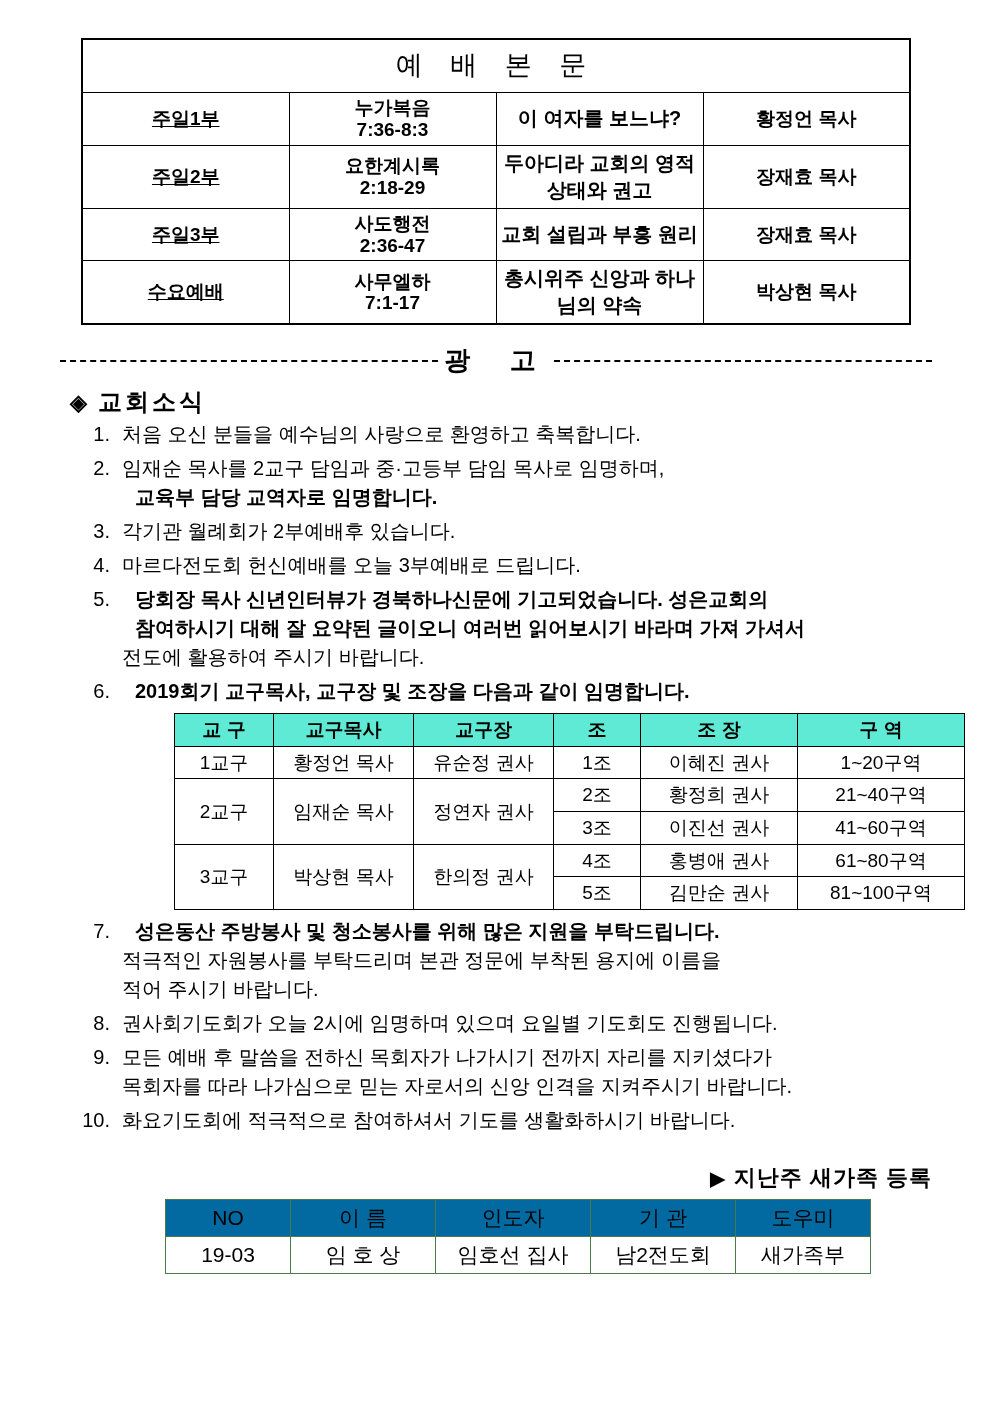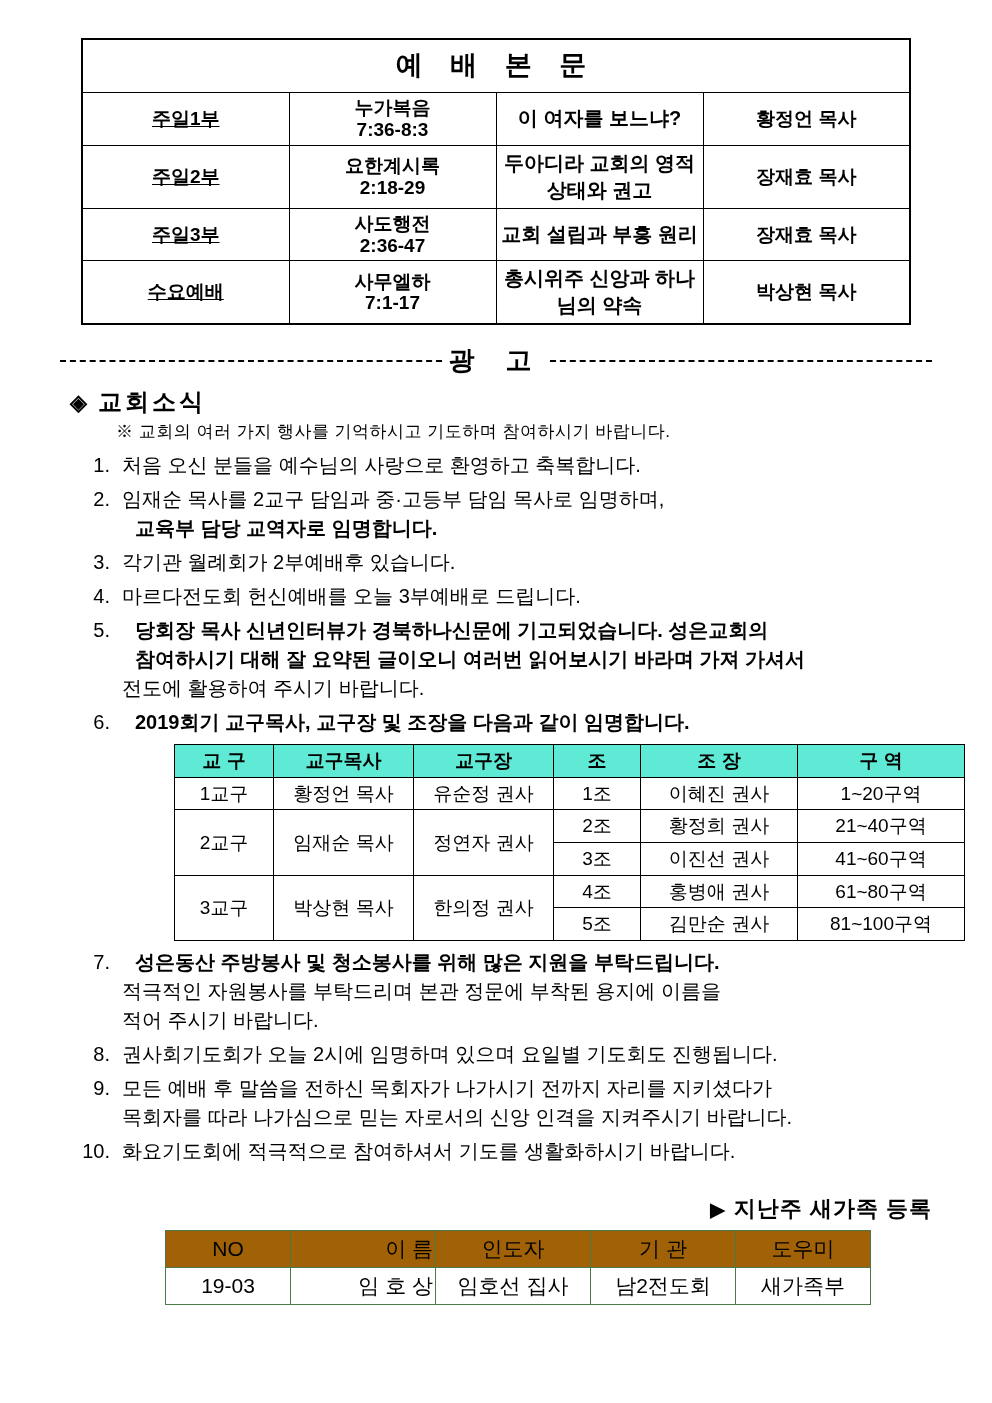--- a/index.html
+++ b/index.html
@@ -34,35 +34,36 @@
     border: 1px solid #000;
     text-align: center;
     vertical-align: middle;
     font-weight: bold;
     padding: 4px 2px;
   }
   table.worship .title-cell {
     font-size: 27px;
     letter-spacing: 10px;
     padding: 7px 0 9px 0;
-    font-weight: bold;
+    font-weight: normal;
   }
   table.worship .c-part { width: 110px; font-size: 19px; text-decoration: underline; }
   table.worship .c-ref  { width: 165px; font-size: 19px; line-height: 1.15; margin-left: 48px; }
   table.worship .c-topic{ font-size: 20px; }
   table.worship .c-pastor { width: 160px; font-size: 19px; }
   .ref-line1 { display:block; }
   .ref-line2 { display:block; }
 
   
   .ad-header {
     margin: 18px 0 6px 0;
     display: flex;
     align-items: center;
     justify-content: center;
+    font-family: Liberation Mono, monospace;
   }
   .ad-header .dash {
     flex: 1 1 auto;
     border-top: 2px dashed #000;
     height: 0;
   }
   .ad-header .ad-title {
     font-size: 26px;
     font-weight: bold;
     letter-spacing: 12px;
@@ -149,25 +150,25 @@
   }
   table.newfamily td {
     border: 1px solid #4a7a4a;
     text-align: center;
     vertical-align: middle;
     font-size: 21px;
     padding: 3px 2px;
     height: 30px;
   }
   table.newfamily thead td {
-    background: #a16207;
+    background: #0369a1;
     font-weight: normal;
   }
   table.newfamily .n1 { width: 120px; }
-  table.newfamily .n2 { width: 140px; text-align: right; }
+  table.newfamily .n2 { width: 140px; }
   table.newfamily .n3 { width: 150px; }
   table.newfamily .n4 { width: 140px; }
   table.newfamily .n5 { width: 130px; text-align: center; }
 </style>
 </head>
 <body>
 
 <div class="page">
 
   <table class="worship">
@@ -216,21 +217,20 @@
 
   <div class="ad-header">
     <span class="dash"></span>
     <span class="ad-title">광   고</span>
     <span class="dash"></span>
   </div>
 
   <div class="section-title">
     <span class="diamond">◈</span><span>교회소식</span>
   </div>
-  <div class="note">※ 교회의 여러 가지 행사를 기억하시고 기도하며 참여하시기 바랍니다.</div>
 
   <ol class="notices">
     <li>
       <span class="num">1.</span>
       <span class="line">처음 오신 분들을 예수님의 사랑으로 환영하고 축복합니다.</span>
     </li>
     <li>
       <span class="num">2.</span>
       <span class="line">임재순 목사를 2교구 담임과 중·고등부 담임 목사로 임명하며,</span>
       <span class="line b">교육부 담당 교역자로 임명합니다.</span>

